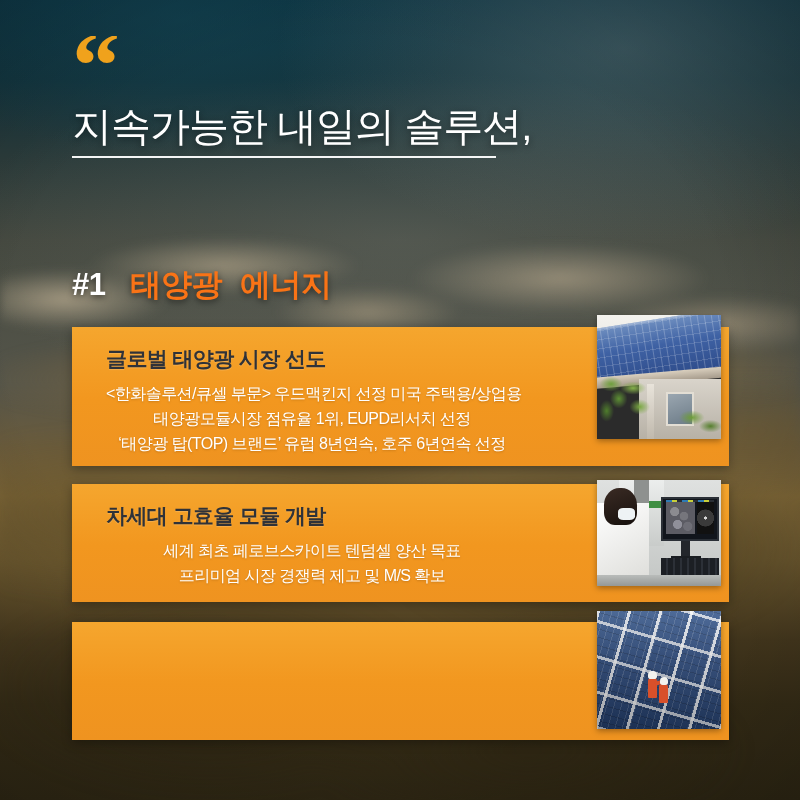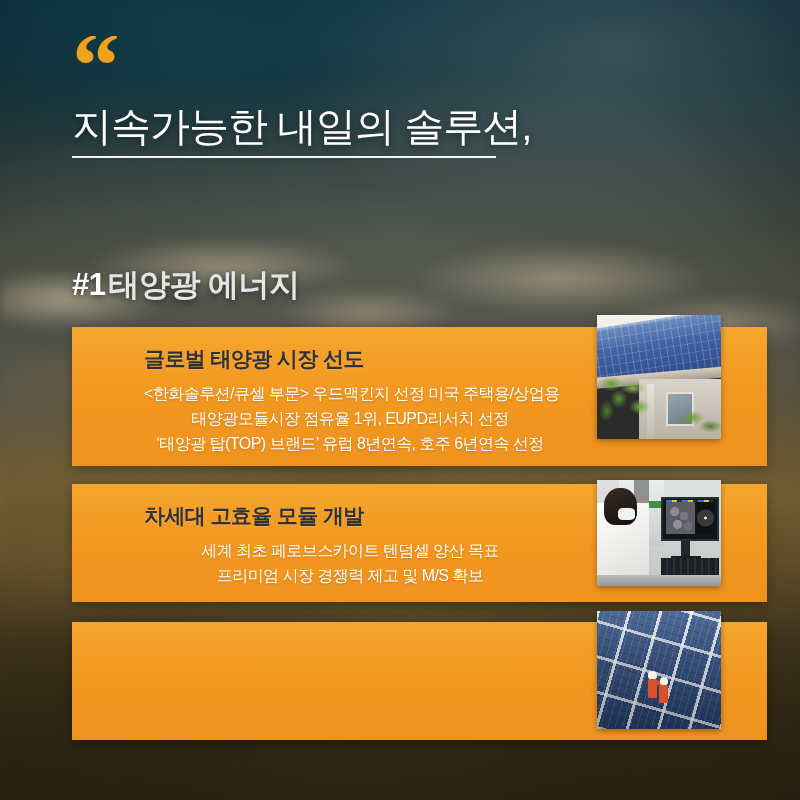--- a/index.html
+++ b/index.html
@@ -94,28 +94,27 @@
     text-shadow:0 3px 9px rgba(0,0,0,.5);
   }
 
   
   .section-head{
     position:absolute;left:72px;top:264px;
     font-size:31px;font-weight:700;letter-spacing:-.5px;white-space:nowrap;
     text-shadow:0 2px 6px rgba(0,0,0,.55);
   }
   .section-head .num{color:#ffffff;}
-  .section-head .label{color:#e5e5e5;margin-left:3px;}
+  .section-head .label{color:#f97316;margin-left:25px;font-family:Liberation Mono, monospace;}
 
   
   .card{
     position:absolute;left:72px;width:657px;
     background:linear-gradient(180deg,#f5a62e 0%,#f2971f 52%,#ef9320 100%);
     box-shadow:0 3px 10px rgba(0,0,0,.30);
-    padding-left:38px;
   }
   .card-body{padding:19px 24px 18px 34px;width:470px;box-sizing:border-box;}
   .card-title{
     font-size:21px;font-weight:700;color:#2f3238;letter-spacing:-.6px;
     white-space:nowrap;line-height:1.2;
     text-shadow:0 1px 1px rgba(255,255,255,.18);
   }
   .card-lines{margin-top:11px;text-align:center;}
   .card-line{
     font-size:16px;line-height:1.56;color:#ffffff;letter-spacing:-.55px;

